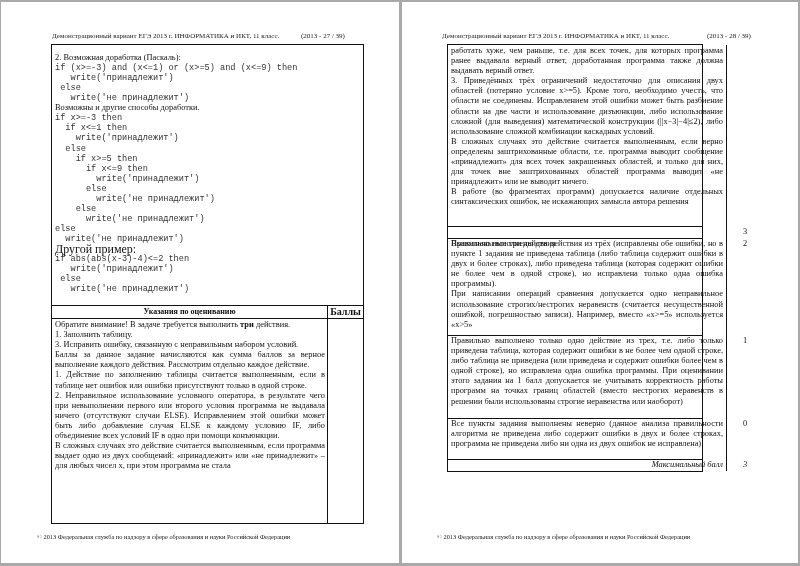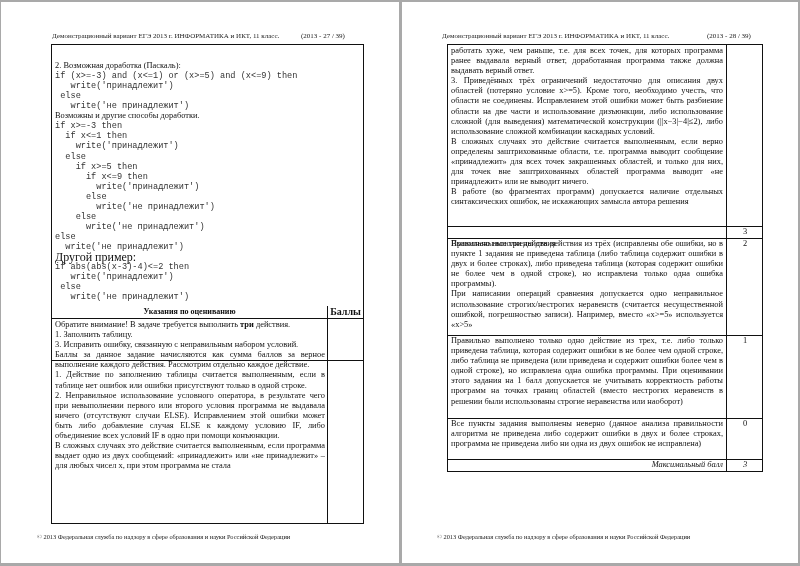--- a/index.html
+++ b/index.html
@@ -21,21 +21,21 @@
 <body>
 
 <div class="page" id="page-left">
   <div class="runhead" style="left:51px;">
     <span>Демонстрационный вариант ЕГЭ 2013 г. ИНФОРМАТИКА и ИКТ, 11 класс.</span>
   </div>
   <div class="runhead" style="left:300px;">
     <span>(2013 - 27 / 39)</span>
   </div>
 
-  <div class="box" style="left:50px;top:42px;width:313px;height:317px;padding:16px 3px;">
+  <div class="box" style="left:50px;top:42px;width:313px;height:262px;padding:8px 3px;">
     <div class="txt">2. Возможная доработка (Паскаль):</div>
     <div class="code">if (x&gt;=-3) and (x&lt;=1) or (x&gt;=5) and (x&lt;=9) then
    write('принадлежит')
  else
    write('не принадлежит')</div>
     <div class="txt">Возможны и другие способы доработки.</div>
     <div class="code">if x&gt;=-3 then
   if x&lt;=1 then
     write('принадлежит')
   else
@@ -74,21 +74,21 @@
 </div>
 
 <div class="page" id="page-right">
   <div class="runhead" style="left:40px;">
     <span>Демонстрационный вариант ЕГЭ 2013 г. ИНФОРМАТИКА и ИКТ, 11 класс.</span>
   </div>
   <div class="runhead" style="left:305px;">
     <span>(2013 - 28 / 39)</span>
   </div>
 
-  <div class="box" style="left:45px;top:42px;width:316px;height:428px;padding-left:12px;">
+  <div class="box" style="left:45px;top:42px;width:256px;height:428px;padding-left:12px;">
     <div class="vline" style="left:278px;"></div>
 
     <div class="txt just" style="position:absolute;left:3px;top:1px;width:272px;">
       <div>работать хуже, чем раньше, т.е. для всех точек, для которых программа ранее выдавала верный ответ, доработанная программа также должна выдавать верный ответ.</div>
       <div>3. Приведённых трёх ограничений недостаточно для описания двух областей (потеряно условие x&gt;=5). Кроме того, необходимо учесть, что области не соединены. Исправлением этой ошибки может быть разбиение области на две части и использование дизъюнкции, либо использование сложной (для выведения) математической конструкции (||x−3|−4|≤2), либо использование сложной комбинации каскадных условий.</div>
       <div>В сложных случаях это действие считается выполненным, если верно определены заштрихованные области, т.е. программа выводит сообщение «принадлежит» для всех точек закрашенных областей, и только для них, для точек вне заштрихованных областей программа выводит «не принадлежит» или не выводит ничего.</div>
       <div>В работе (во фрагментах программ) допускается наличие отдельных синтаксических ошибок, не искажающих замысла автора решения</div>
     </div>
 
     <div class="hline" style="top:181px;"></div>

